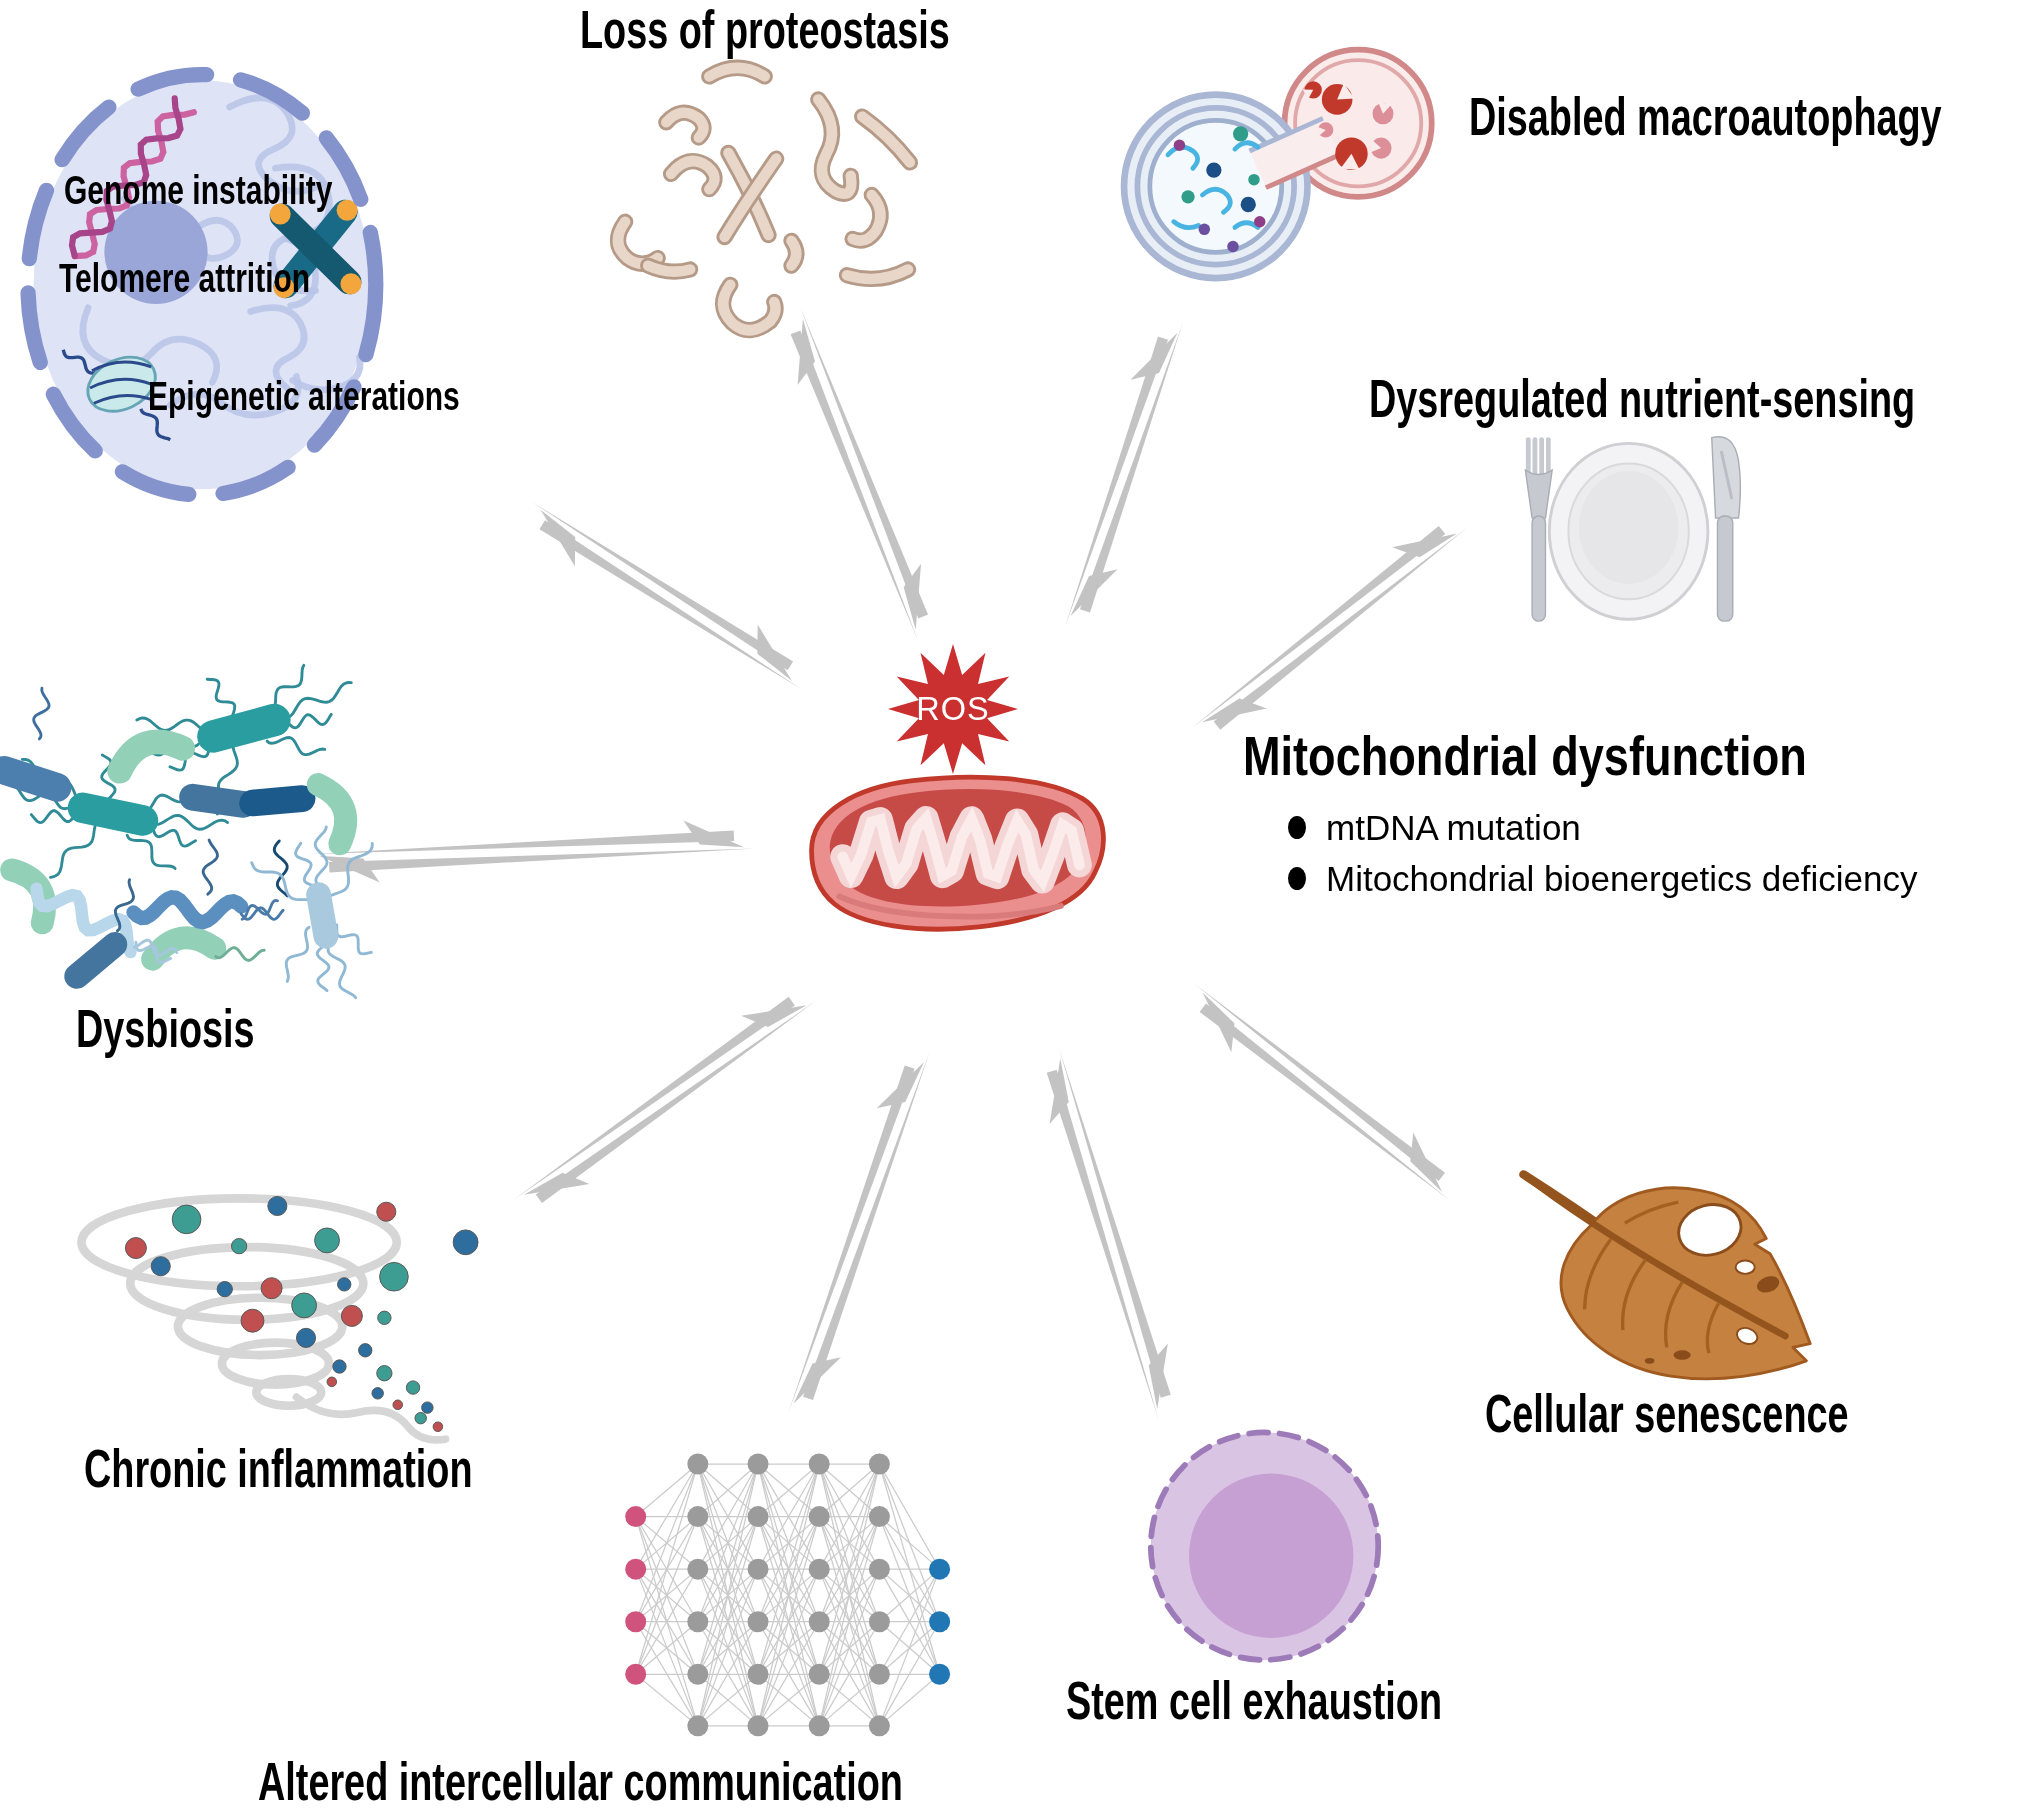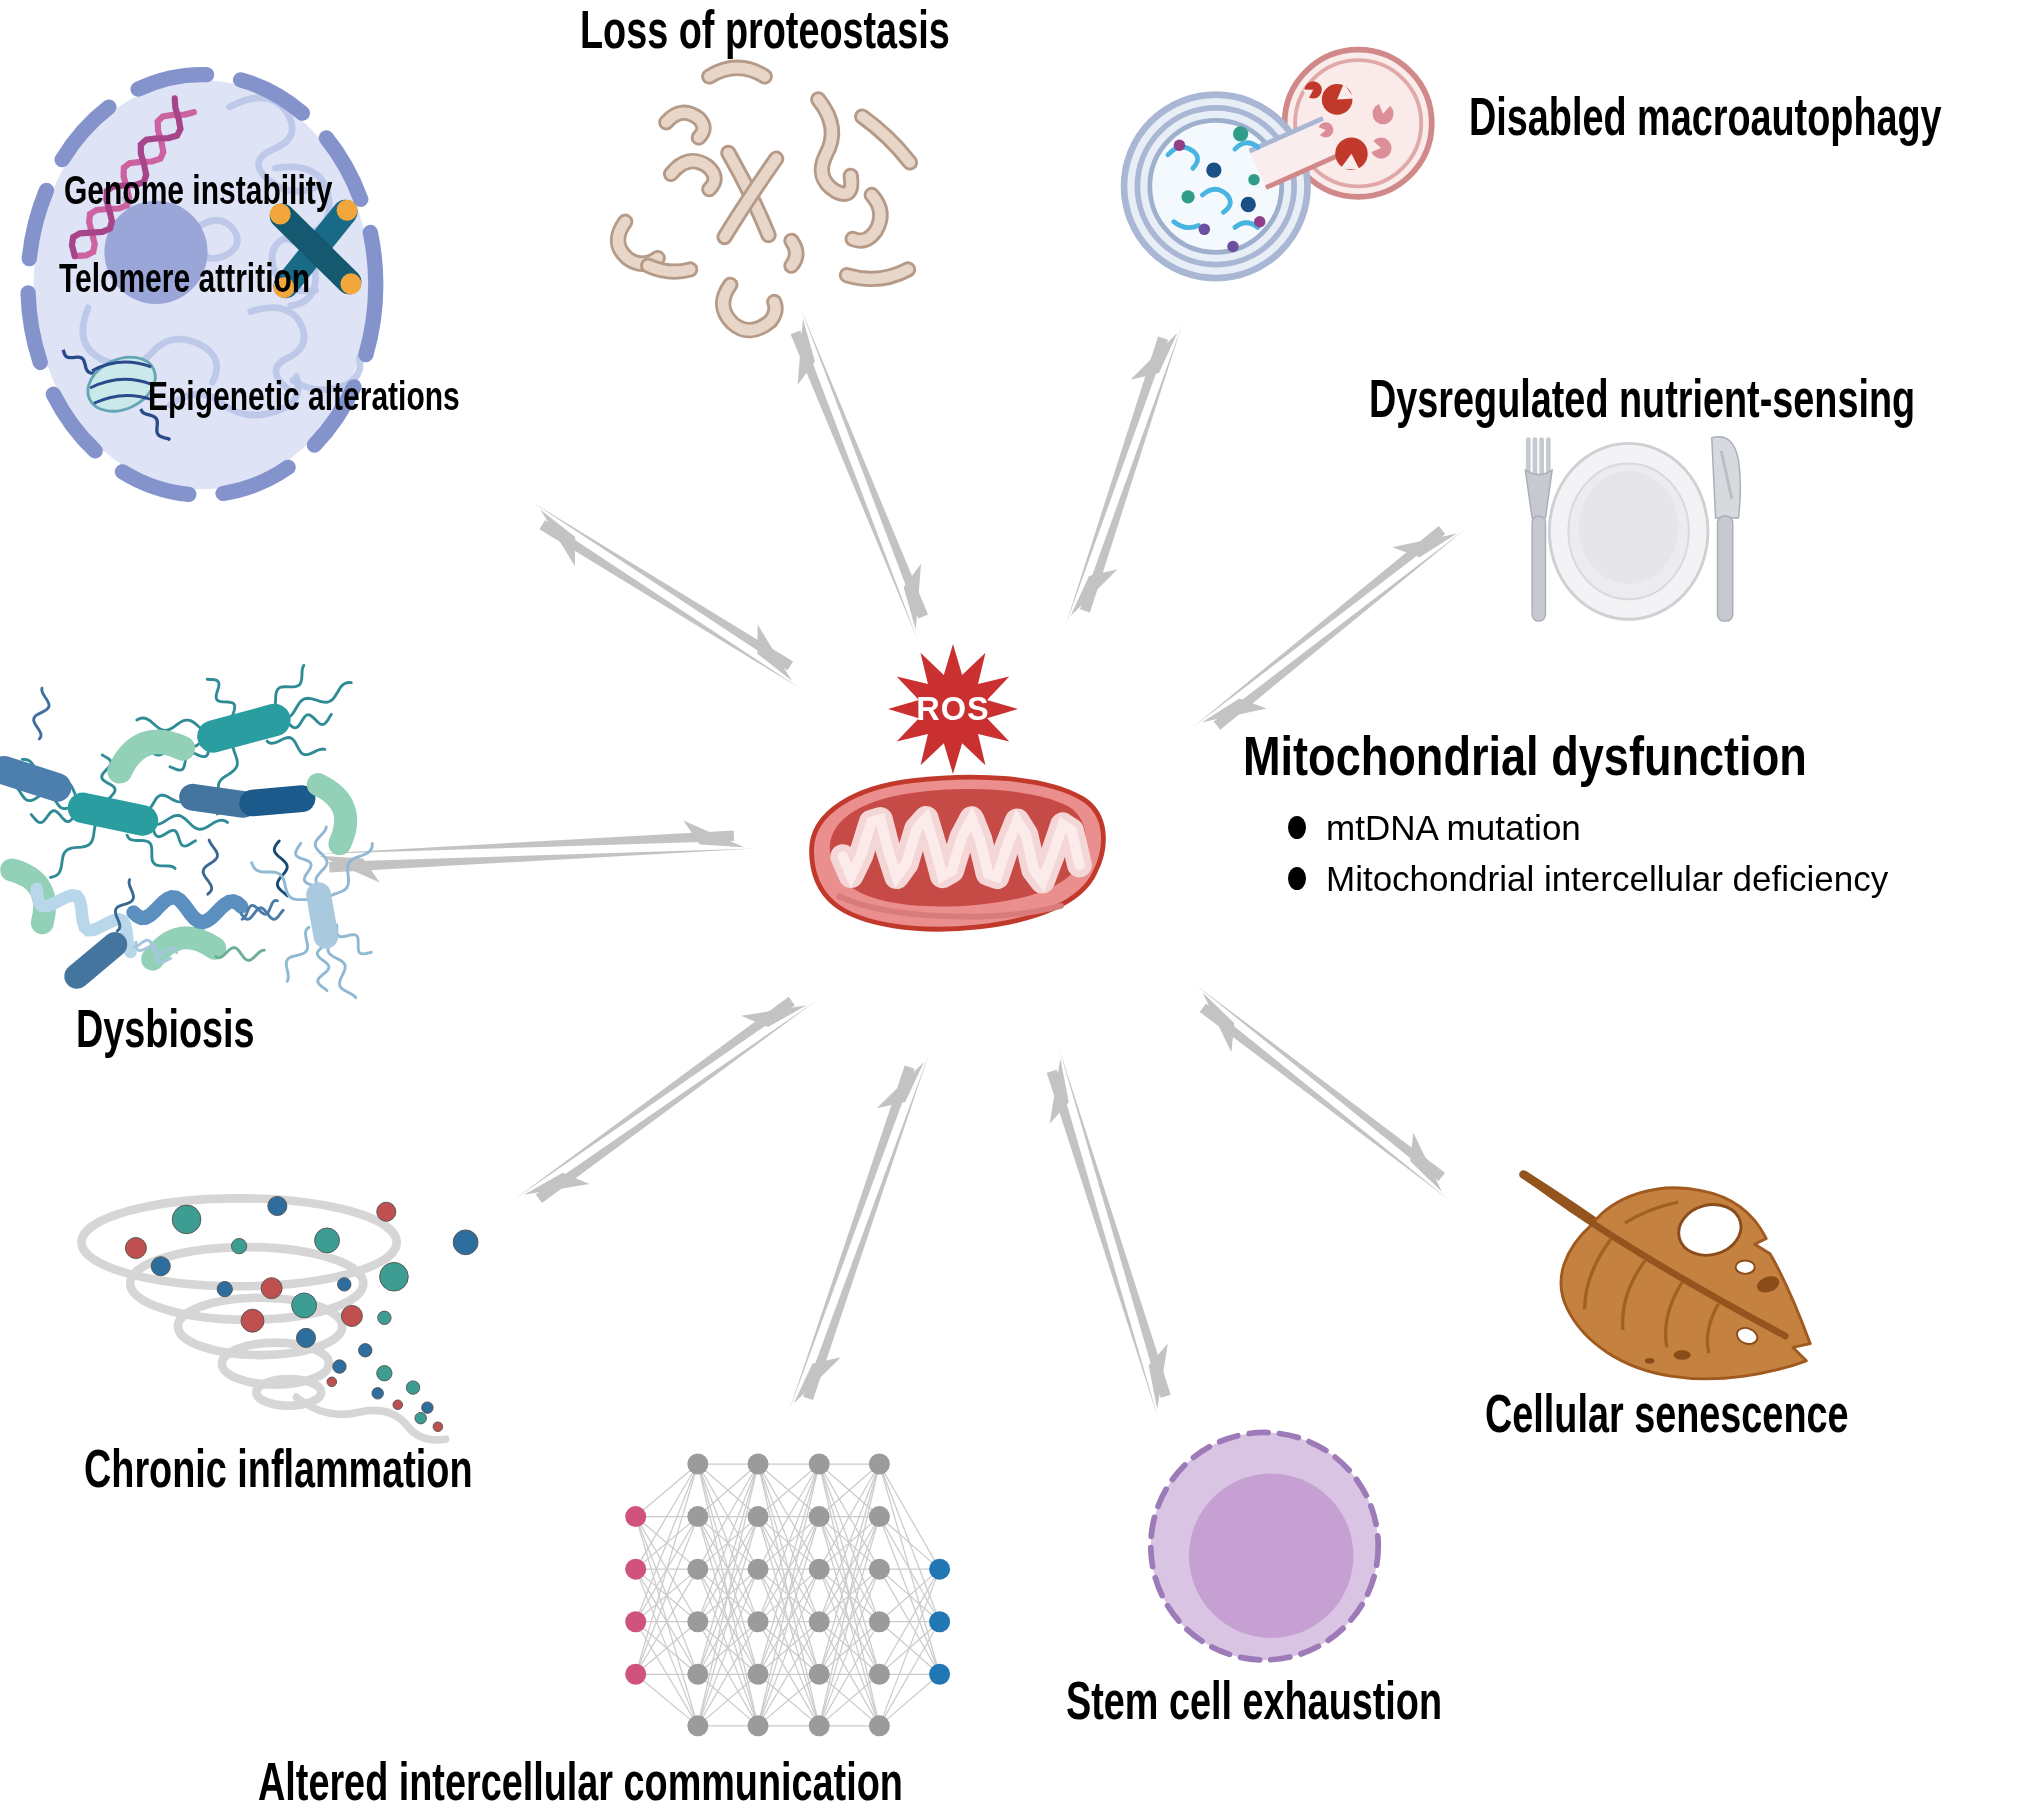--- a/index.html
+++ b/index.html
@@ -5,21 +5,21 @@
   html,body{margin:0;padding:0;background:#fff;}
   .stage{position:relative;width:2034px;height:1809px;background:#ffffff;overflow:hidden;
          font-family:"Liberation Sans",sans-serif;color:#000;text-align:right;}
   #art{position:absolute;left:0;top:0;}
   .label{position:absolute;font-weight:700;font-size:54px;white-space:nowrap;
          transform:scaleX(0.70);transform-origin:left top;line-height:1.1;}
   .nuclabel{position:absolute;font-weight:700;font-size:40px;white-space:nowrap;
          transform:scaleX(0.75);transform-origin:left top;line-height:1.1;}
   .heading{position:absolute;font-weight:700;font-size:55px;white-space:nowrap;
          transform:scaleX(0.82);transform-origin:left top;line-height:1.1;}
-  .ros-label{position:absolute;color:#ffffff;font-size:32.5px;font-weight:700;
+  .ros-label{position:absolute;color:#ffffff;font-size:32.5px;font-weight:400;
          transform:translate(-50%,-50%);letter-spacing:1px;}
   ul.bullets{position:absolute;list-style:none;margin:4px;padding:0;font-size:35px;font-weight:400;}
   ul.bullets li{display:flex;align-items:center;height:51px;white-space:nowrap;}
   ul.bullets li::before{content:"";width:18px;height:23px;border-radius:50%;background:#000;
          margin-right:20px;flex:none;}
 </style>
 </head>
 <body>
 
 <div class="stage">
@@ -481,17 +481,17 @@
   <div class="label" style="left:84px;top:1439px">Chronic inflammation</div>
   <div class="label" style="left:258px;top:1752px">Altered intercellular communication</div>
   <div class="label" style="left:1066px;top:1671px">Stem cell exhaustion</div>
   <div class="label" style="left:1485px;top:1384px">Cellular senescence</div>
 
   <div class="ros-label" style="left:953px;top:709px">ROS</div>
 
   <div class="heading" style="left:1243px;top:726px">Mitochondrial dysfunction</div>
   <ul class="bullets" style="left:1284px;top:798px" id="bullet-list">
       <li>mtDNA mutation</li>
-      <li>Mitochondrial intercellular deficiency</li>
+      <li>Mitochondrial bioenergetics deficiency</li>
     </ul>
 
 </div>
 
 
 </body></html>

